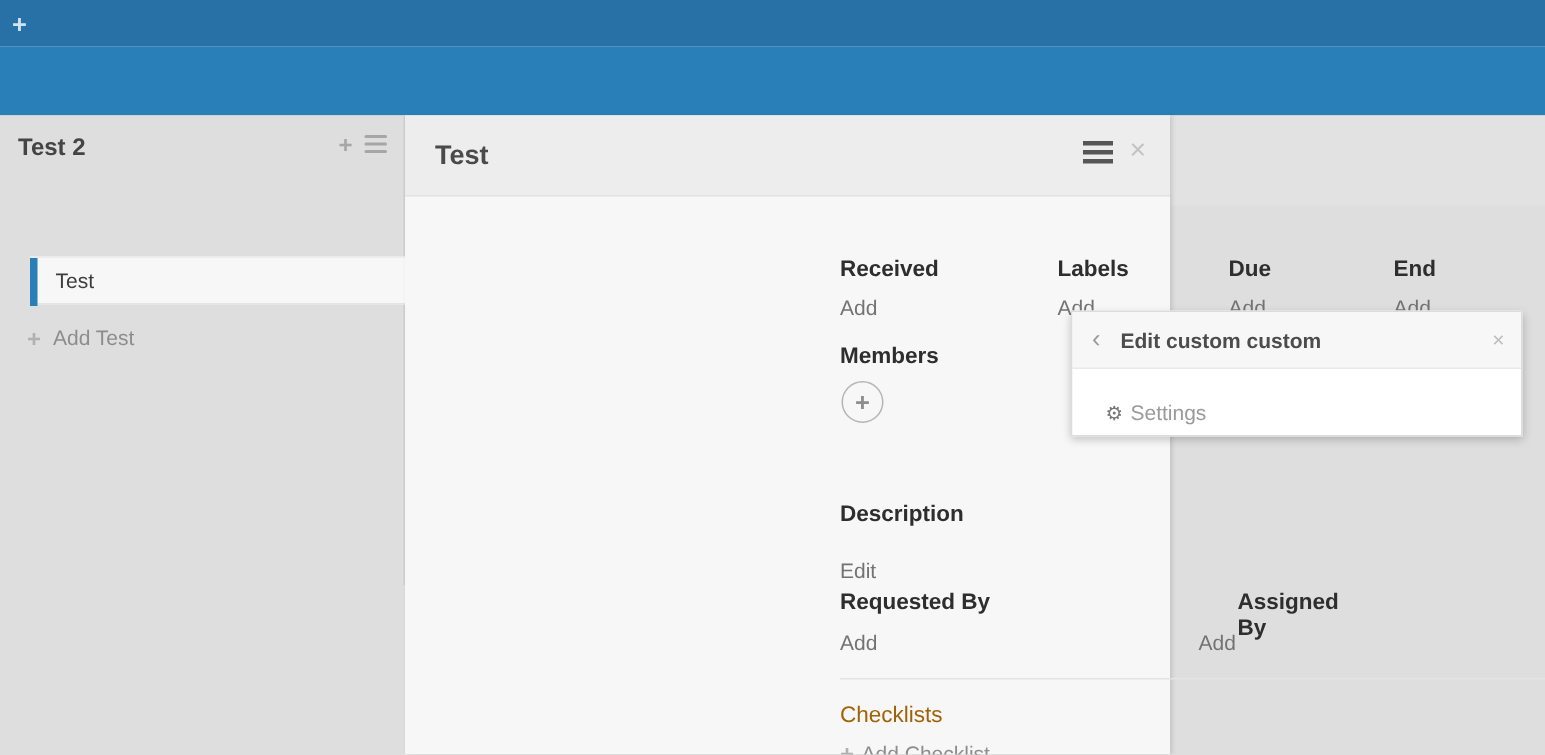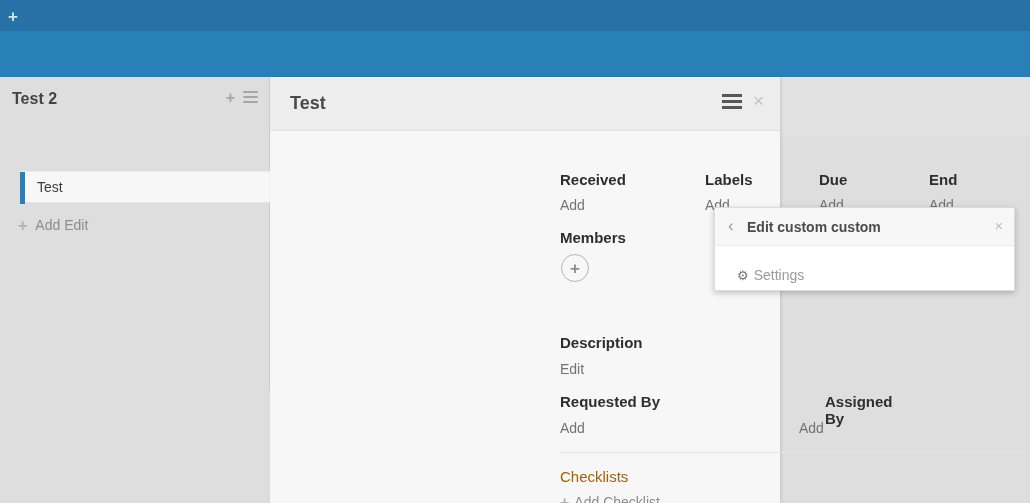--- a/index.html
+++ b/index.html
@@ -248,21 +248,21 @@
     line-height: 25px;
     text-align: center;
     font-weight: bold;
     cursor: pointer;
     user-select: none;
     box-sizing: border-box;
   }
 
   
   #desc-label { left: 290px; top: 257px; }
-  #desc-edit  { left: 290px; top: 284px; }
+  #desc-edit  { left: 290px; top: 295px; }
 
   
   #req-label { left: 290px; top: 316px; }
   #req-add   { left: 290px; top: 343px; }
   #asg-label { left: 529px; top: 316px; margin-left: 26px; }
   #asg-add   { left: 529px; top: 343px; }
 
   #detail-divider {
     position: absolute;
     left: 290px; top: 375px;
@@ -394,21 +394,21 @@
       </div>
     </div>
 
 
     <div id="card-selected">
       <div id="card-selected-bar"></div>
       <div id="card-selected-text">Test</div>
     </div>
 
     <div id="add-card">
-      <span class="plus">+</span><span>Add Edit</span>
+      <span class="plus">+</span><span>Add Test</span>
     </div>
   </div>
 
   <div id="detail">
     <div id="detail-header">
       <div id="detail-title">Test</div>
       <div id="detail-menu-icon">
           <i></i>
           <i></i>
           <i></i>

